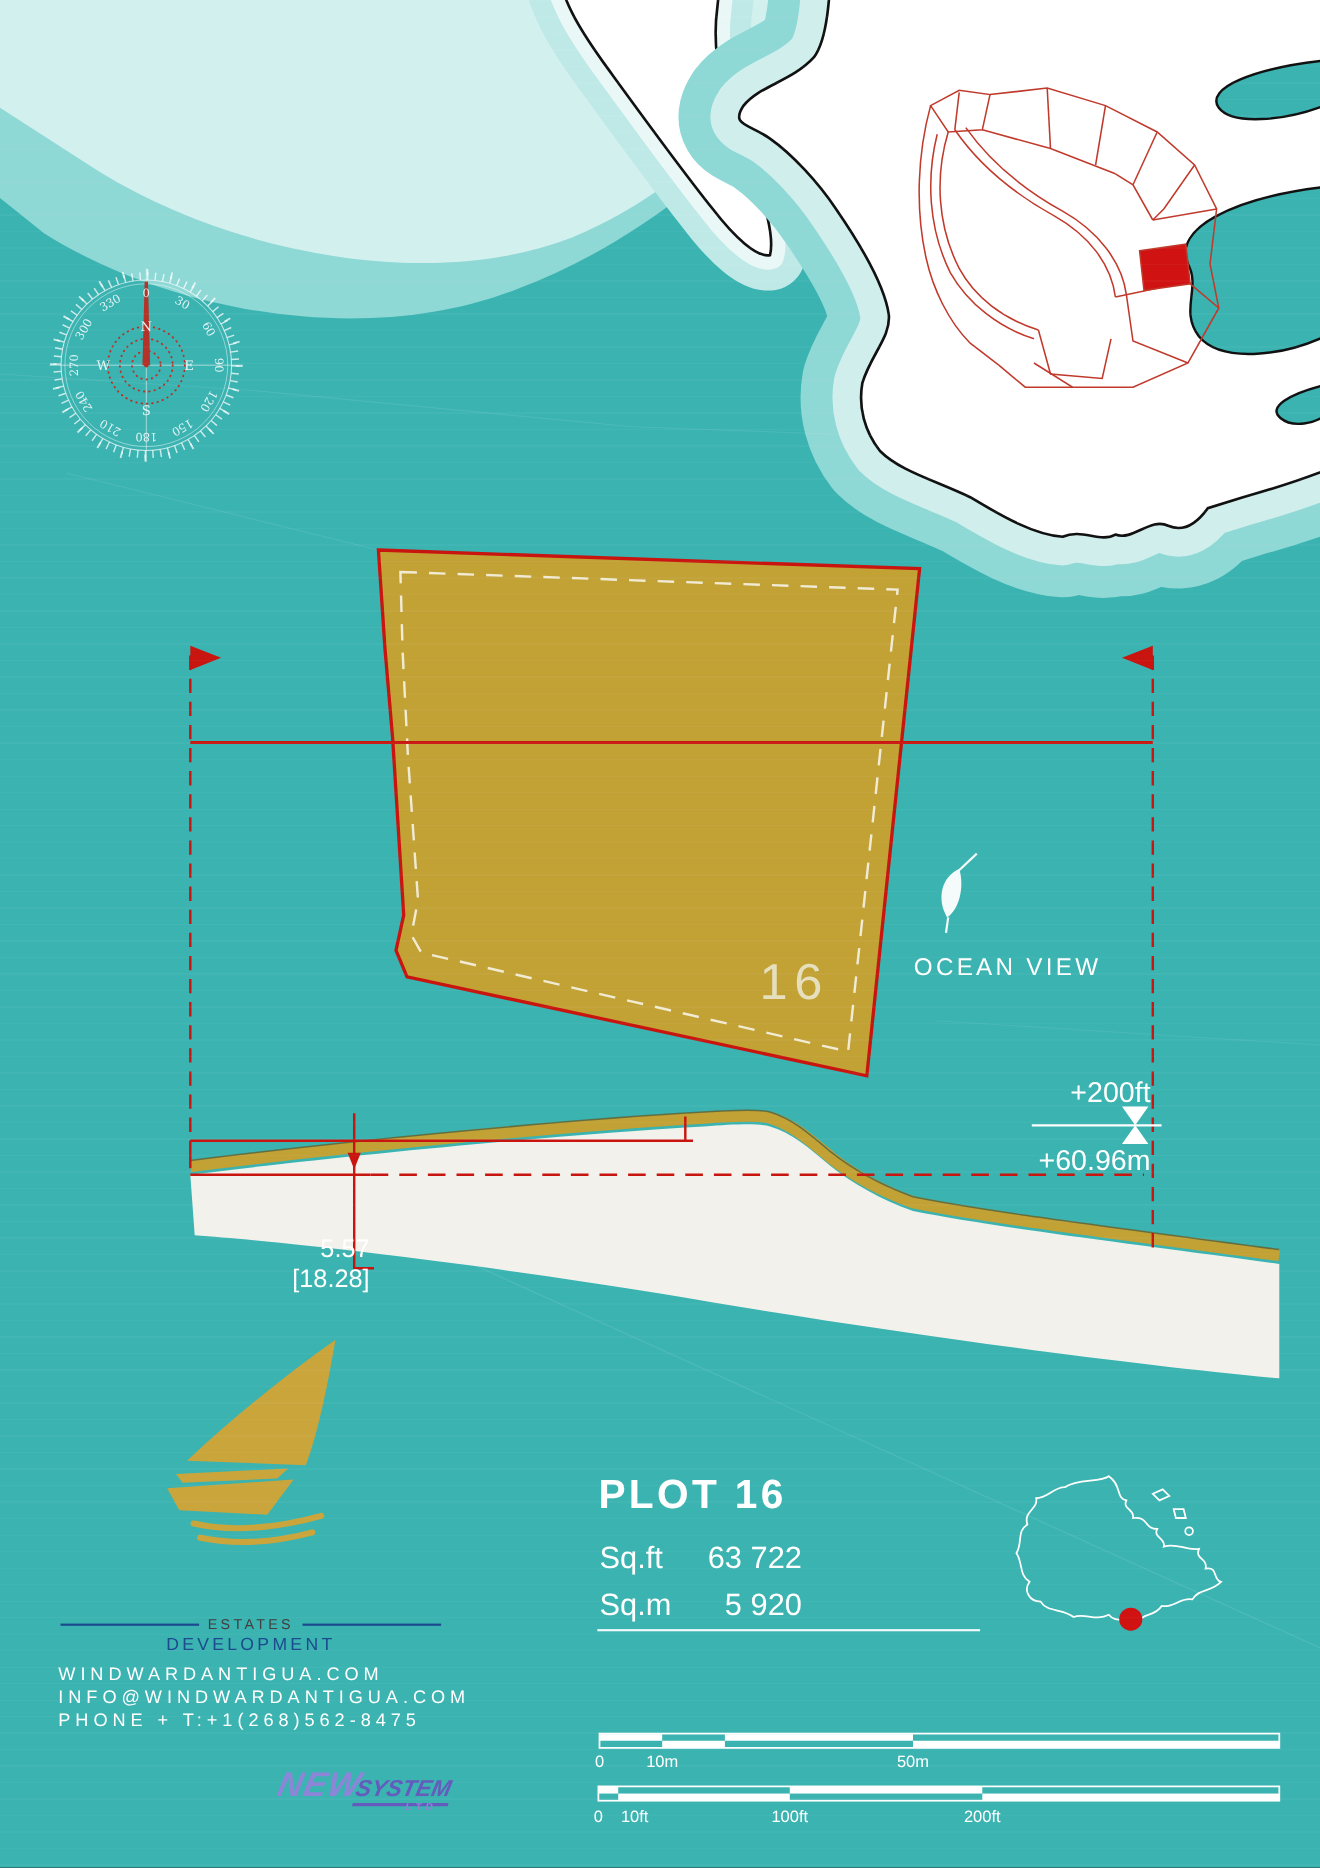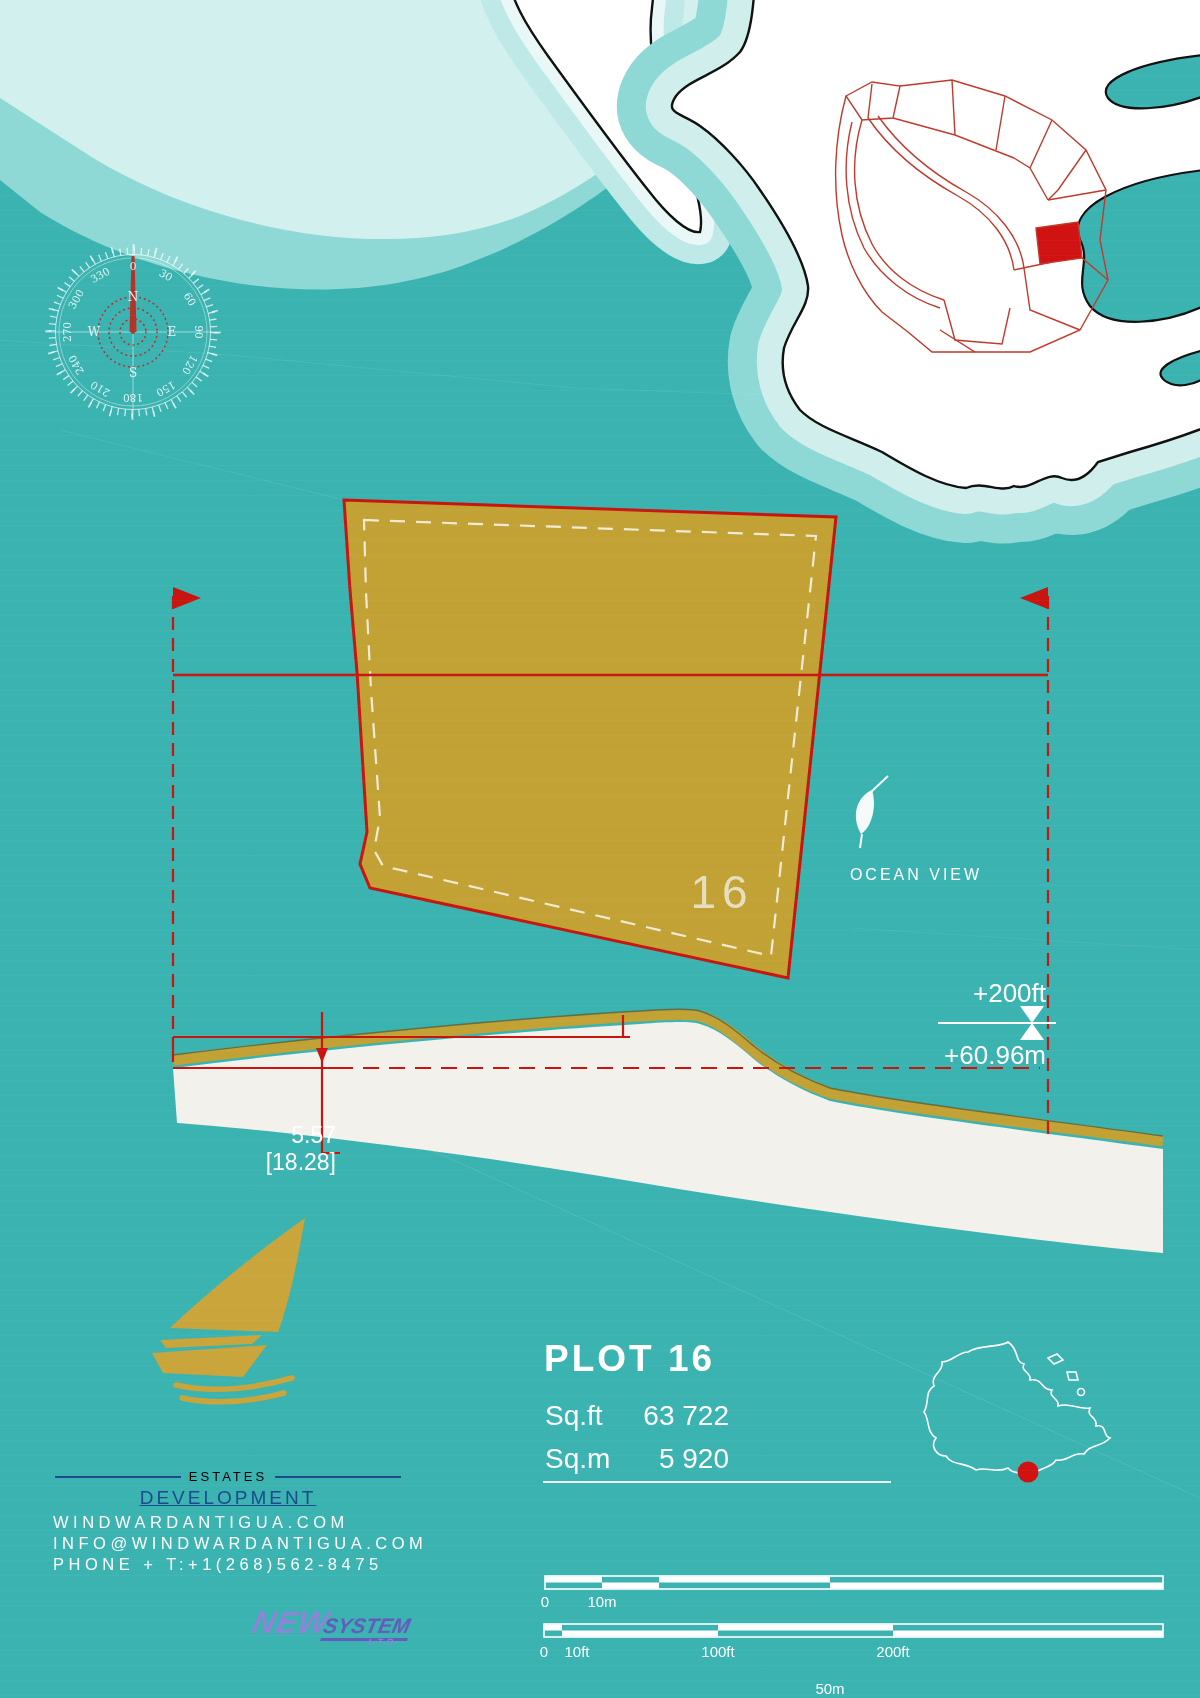--- a/index.html
+++ b/index.html
@@ -7,37 +7,37 @@
     position:relative;width:1200px;height:1698px;overflow:hidden;
     background:#3ab3b1;font-family:"Liberation Sans",sans-serif;
   }
   #map{position:absolute;left:0;top:0;z-index:2;}
   .scanlines{
     position:absolute;left:0;top:0;width:1200px;height:1698px;z-index:3;
     background:repeating-linear-gradient(180deg, rgba(255,255,255,0.035) 0 1px, rgba(255,255,255,0) 1px 15px);
     pointer-events:none;
   }
   .t{position:absolute;z-index:6;color:#ffffff;}
-  .ocean-view{left:816px;top:866px;width:200px;text-align:center;font-size:16px;letter-spacing:3px;}
+  .ocean-view{left:816px;top:866px;width:200px;text-align:center;font-size:22px;letter-spacing:3px;}
   .elev-ft{right:154px;top:978px;font-size:26px;text-align:right;}
   .elev-m{right:154px;top:1040px;font-size:26px;text-align:right;}
   .sec-dim{left:206px;top:1122px;width:130px;text-align:right;font-size:23px;line-height:27px;}
   .plot-title{left:544px;top:1338px;font-size:37px;letter-spacing:3px;font-weight:700;}
   .plot-row{left:545px;width:184px;display:flex;justify-content:space-between;font-size:28px;}
   .plot-row.r1{top:1400px;}
   .plot-row.r2{top:1443px;}
   .plot-underline{left:543px;top:1481px;width:348px;height:2px;background:rgba(255,255,255,.92);}
   .brand-name{
     left:50px;top:1406px;font-family:"Liberation Serif",serif;font-style:italic;font-weight:600;
     font-size:50px;letter-spacing:7px;color:#1d4a8f;
   }
-  .estates-row{left:55px;top:1469px;width:346px;display:flex;align-items:center;gap:8px;color:#000000;}
+  .estates-row{left:55px;top:1469px;width:346px;display:flex;align-items:center;gap:8px;color:#404040;}
   .estates-row .rule{flex:1;height:2px;background:#1d4a8f;}
   .estates-row .lbl{font-size:13px;letter-spacing:3px;}
-  .development{left:55px;top:1487px;width:346px;text-align:center;font-size:19px;letter-spacing:3px;color:#1d4a8f;text-decoration:underline;}
+  .development{left:55px;top:1487px;width:346px;text-align:center;font-size:16px;letter-spacing:3px;color:#1d4a8f;}
   .contacts{left:53px;top:1512px;font-size:16.5px;letter-spacing:4.5px;line-height:21px;}
   .dev-block{left:56px;top:1611px;font-size:13px;font-weight:700;letter-spacing:0.4px;line-height:15.5px;}
   .ns-logo{
     left:253px;top:1605px;transform:skewX(-12deg);display:flex;align-items:baseline;z-index:6;
   }
   .ns-logo .new{font-size:31px;font-weight:800;font-style:italic;color:#8d85d8;letter-spacing:1px;}
   .ns-logo .system{font-size:21px;font-weight:800;font-style:italic;color:#655bbd;border-bottom:3px solid #655bbd;margin-left:-4px;}
   .ns-logo .ltd{font-size:9px;font-weight:700;color:#8d85d8;letter-spacing:4px;margin-left:-38px;position:relative;top:12px;}
   .scale-lbl{transform:translateX(-50%);font-size:15px;white-space:nowrap;}
 </style>
@@ -278,19 +278,19 @@
 </div>
 
 <div class="t ns-logo">
   <span class="new">NEW</span>
   <span class="system">SYSTEM</span>
   <span class="ltd">LTD</span>
 </div>
 
 <div class="t scale-lbl" style="left:545px;top:1593px;">0</div>
 <div class="t scale-lbl" style="left:602px;top:1593px;">10m</div>
-<div class="t scale-lbl" style="left:830px;top:1680px;">50m</div>
+<div class="t scale-lbl" style="left:830px;top:1593px;">50m</div>
 <div class="t scale-lbl" style="left:544px;top:1643px;">0</div>
 <div class="t scale-lbl" style="left:577px;top:1643px;">10ft</div>
 <div class="t scale-lbl" style="left:718px;top:1643px;">100ft</div>
 <div class="t scale-lbl" style="left:893px;top:1643px;">200ft</div>
 
 </div>
 
 </body></html>

